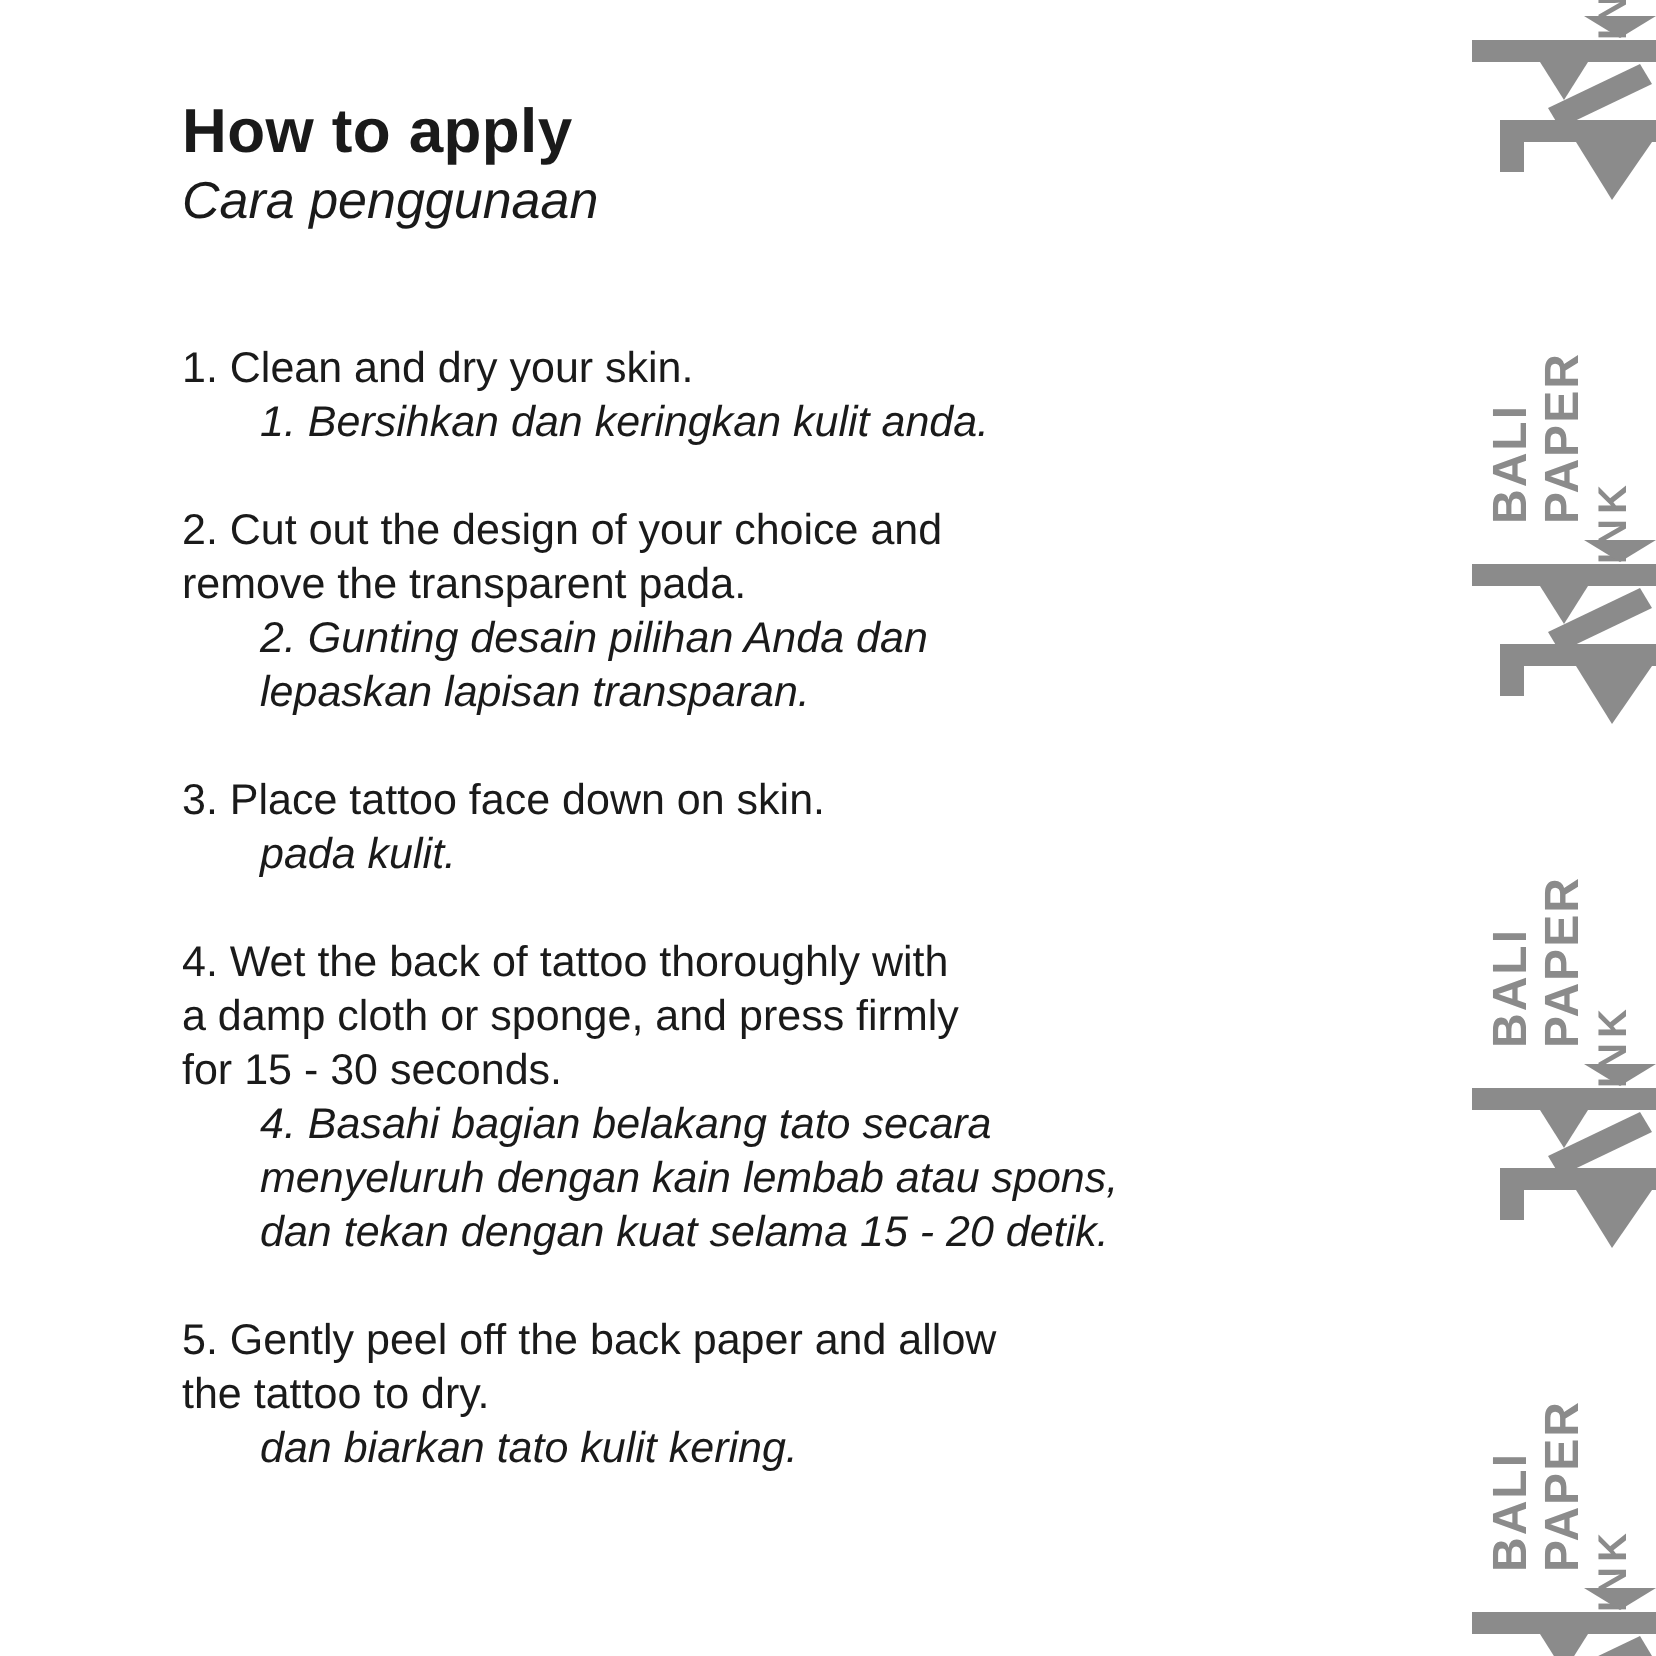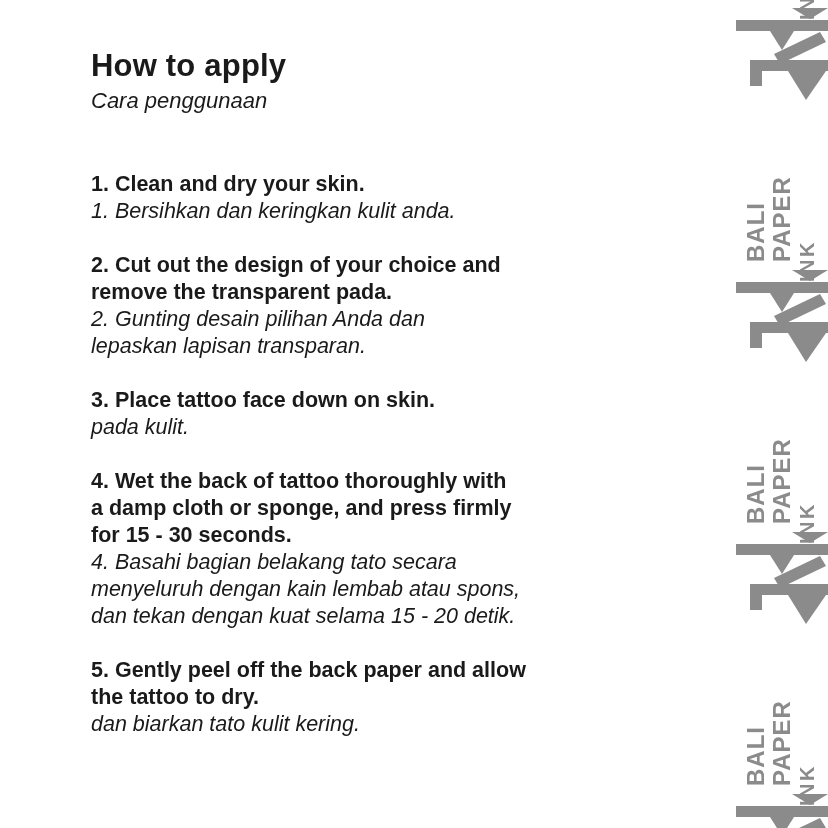--- a/index.html
+++ b/index.html
@@ -23,42 +23,43 @@
     width: 610px;
   }
   .title {
     font-size: 31px;
     font-weight: bold;
     line-height: 35px;
     margin: 0;
     letter-spacing: 0.2px;
   }
   .subtitle {
-    font-size: 22px;
+    font-size: 26px;
     font-style: italic;
     line-height: 35px;
     margin: 0 0 0 0;
   }
   .steps {
     margin-top: 53px;
   }
   .step {
     margin-bottom: 27px;
   }
   .step-line-en {
     font-size: 21.5px;
-    font-weight: bold;
+    font-weight: normal;
     line-height: 27px;
     white-space: nowrap;
   }
   .step-line-id {
     font-size: 21.5px;
     font-style: italic;
     line-height: 27px;
     white-space: nowrap;
+    margin-left: 39px;
   }
   
   .watermark-strip {
     position: absolute;
     top: 0;
     right: 0;
     width: 100px;
     height: 828px;
     overflow: hidden;
   }

